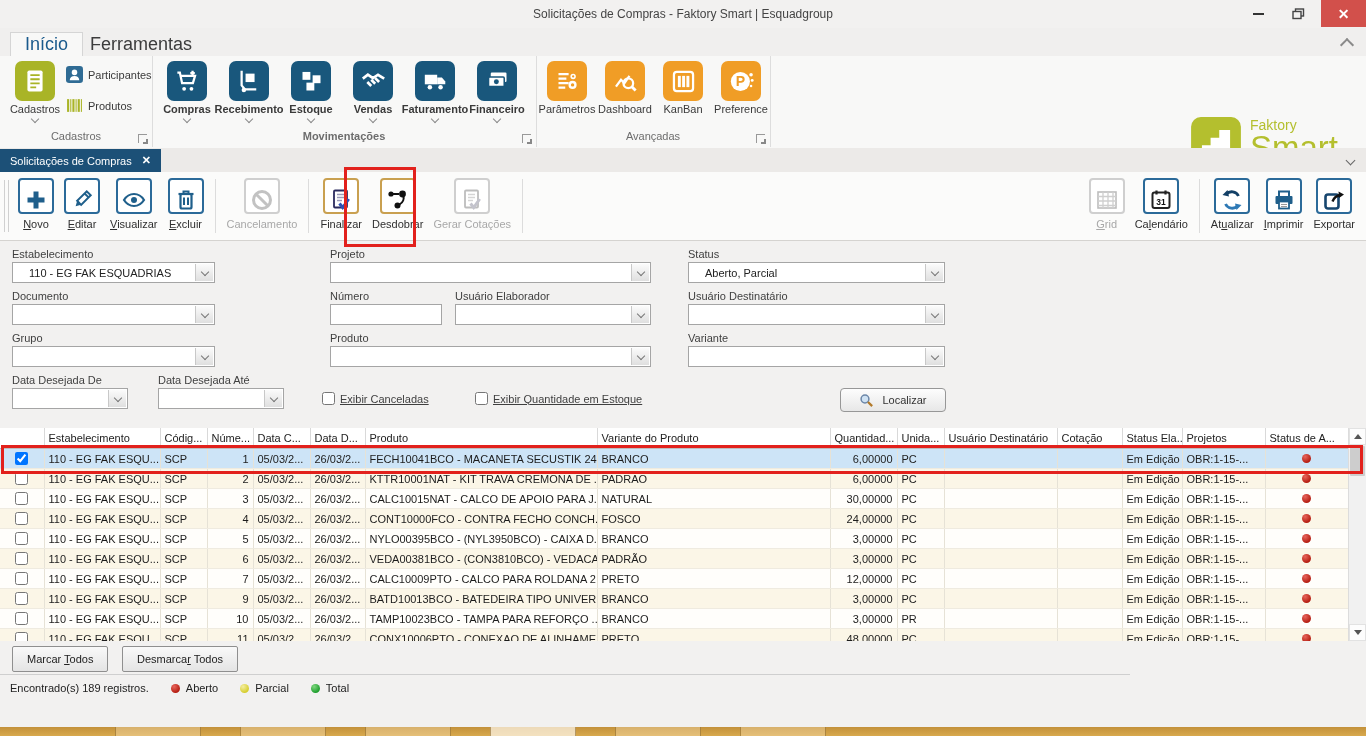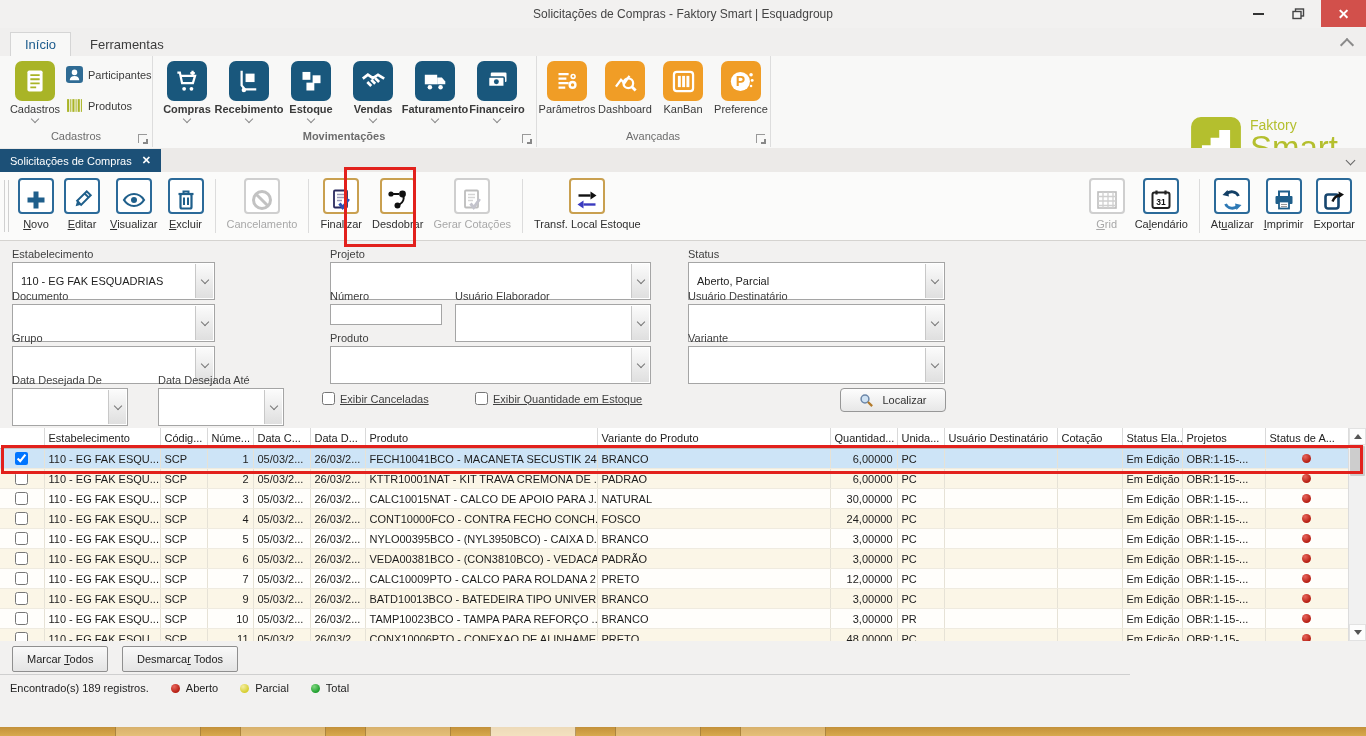--- a/index.html
+++ b/index.html
@@ -10,21 +10,21 @@
   .titlebar{position:absolute;left:0;top:0;width:1366px;height:28px;background:#f2f1f0;}
   .titlebar .title{position:absolute;left:0;right:0;top:7px;text-align:center;font-size:12px;color:#444;}
   .win-btn{position:absolute;top:0;height:27px;display:flex;align-items:center;justify-content:center;cursor:pointer;}
   .btn-min{left:1240px;width:36px;}
   .btn-min .bar{width:11px;height:2px;background:#333;}
   .btn-restore{left:1280px;width:36px;}
   .btn-close{left:1321px;width:45px;background:#d2504b;}
   .btn-close span{color:#fff;font-size:14px;font-weight:bold;}
   
   .tabrow{position:absolute;left:0;top:28px;width:1366px;height:28px;background:#f0efee;}
-  .rtab{position:absolute;bottom:0;height:23px;padding:0 14px;display:flex;align-items:center;font-size:13px;color:#3c3c3c;cursor:pointer;}
+  .rtab{position:absolute;bottom:0;height:23px;padding:0 14px;display:flex;align-items:center;font-size:18px;color:#3c3c3c;cursor:pointer;}
   .rtab.active{background:#f8f8f7;border:1px solid #d5d5d5;border-bottom:none;color:#1a5a8c;}
   .tab-inicio{left:10px;}
   .tab-ferramentas{left:76px;}
   .chev-up{position:absolute;right:14px;top:12px;width:8px;height:8px;border-top:2px solid #8a8a8a;border-left:2px solid #8a8a8a;transform:rotate(45deg);cursor:pointer;}
   
   .ribbon{position:absolute;left:0;top:56px;width:1366px;height:92px;background:#f8f8f7;border-bottom:1px solid #d9d9d9;}
   .rgroup{position:absolute;top:0;height:91px;border-right:1px solid #ddd;}
   .g-cad{left:0;width:152px;}
   .g-mov{left:152px;width:384px;font-weight:bold;}
   .g-adv{left:536px;width:234px;}
@@ -61,21 +61,21 @@
   .tbtn.gold .ibox{border-color:#c9a050;}
   .tbtn.disabled .ibox{border-color:#cfcfcf;}
   .tbtn .lbl{margin-top:4px;font-size:11px;color:#2f2f2f;white-space:nowrap;}
   .tbtn.disabled .lbl{color:#a8a8a8;}
   .tsep{width:1px;height:54px;background:#dcdcdc;margin:1px 6px 0 6px;}
   .tb-right{margin-left:auto;display:flex;margin-right:6px;}
   .u{text-decoration:underline;}
   
   .filters{position:absolute;left:0;top:241px;width:1366px;height:187px;background:#f2f1f0;}
   .flabel{position:absolute;font-size:11px;color:#3f3f3f;white-space:nowrap;}
-  .combo{position:absolute;height:38px;background:#fff;border:1px solid #a5a5a5;box-sizing:border-box;display:flex;align-items:center;font-size:11px;color:#222;padding-left:8px;cursor:pointer;}
+  .combo{position:absolute;height:21px;background:#fff;border:1px solid #a5a5a5;box-sizing:border-box;display:flex;align-items:center;font-size:11px;color:#222;padding-left:16px;cursor:pointer;}
   .combo .arrowbox{position:absolute;right:1px;top:1px;bottom:1px;width:17px;background:linear-gradient(#fbfbfb,#dfdfdf);border-left:1px solid #c8c8c8;display:flex;align-items:center;justify-content:center;}
   .combo .chev{width:5px;height:5px;border-right:1.6px solid #777;border-bottom:1.6px solid #777;transform:rotate(45deg);margin-top:-2px;}
   .tinput{position:absolute;height:21px;border:1px solid #a5a5a5;box-sizing:border-box;font-size:11px;padding:0 4px;font-family:"Liberation Sans",sans-serif;}
   .fcheck{position:absolute;display:flex;align-items:center;gap:5px;font-size:11px;color:#3f3f3f;text-decoration:underline;}
   .fcheck input{width:13px;height:13px;margin:0;}
   .btn-localizar{position:absolute;left:840px;top:147px;width:104px;height:22px;border:1px solid #979797;border-radius:4px;background:linear-gradient(#fdfdfd,#e7e7e7);display:flex;align-items:center;justify-content:center;gap:8px;font-size:11px;cursor:pointer;}
   
   .gridwrap{position:absolute;left:0;top:428px;width:1366px;height:213px;background:#fff;border-bottom:1px solid #b9b9b9;}
   table.grid{border-collapse:collapse;table-layout:fixed;width:1348px;}
   table.grid th{height:20px;background:#fff;border-right:1px solid #d9d9d9;border-bottom:1px solid #bdbdbd;font-weight:normal;font-size:11px;color:#222;text-align:left;padding:0 4px;white-space:nowrap;overflow:hidden;cursor:pointer;}
@@ -425,31 +425,20 @@
             <rect x="5" y="2.5" width="13" height="17" rx="1" fill="#fff" stroke="#bdbdbd" stroke-width="1.8"></rect>
             <path d="M8 6.5h7M8 9.5h7M8 12.5h5" stroke="#d5d5d5" stroke-width="1.4"></path>
             <path d="M10.5 15.5l3.2 4 6-8.5" stroke="#c3c3cc" stroke-width="3" fill="none"></path>
           </svg>
       </span>
       <span class="lbl">Gerar Cotações</span>
     </div>
 
     <div class="tsep"></div>
 
-    <div class="tbtn gold">
-      <span class="ibox">
-        <svg viewBox="0 0 24 24" width="24" height="24">
-            <path d="M3.5 7.5h12" stroke="#111" stroke-width="2.4"></path>
-            <path d="M15.5 3.5l6 4-6 4z" fill="#111"></path>
-            <path d="M20.5 16.5h-12" stroke="#3b3bbf" stroke-width="2.4"></path>
-            <path d="M8.5 12.5l-6 4 6 4z" fill="#3b3bbf"></path>
-          </svg>
-      </span>
-      <span class="lbl">Transf. Local Estoque</span>
-    </div>
 
     <div class="tb-right">
       <div class="tbtn disabled">
         <span class="ibox">
           <svg viewBox="0 0 24 24" width="24" height="24">
               <rect x="3" y="4" width="18" height="16" fill="#fff" stroke="#bdbdbd" stroke-width="1.6"></rect>
               <path d="M3 8.5h18M3 13h18M3 17.5h18M8 4v16M13 4v16M18 4v16" stroke="#cfcfcf" stroke-width="1.3"></path>
             </svg>
         </span>
         <span class="lbl"><span class="u">G</span><span>rid</span></span>

